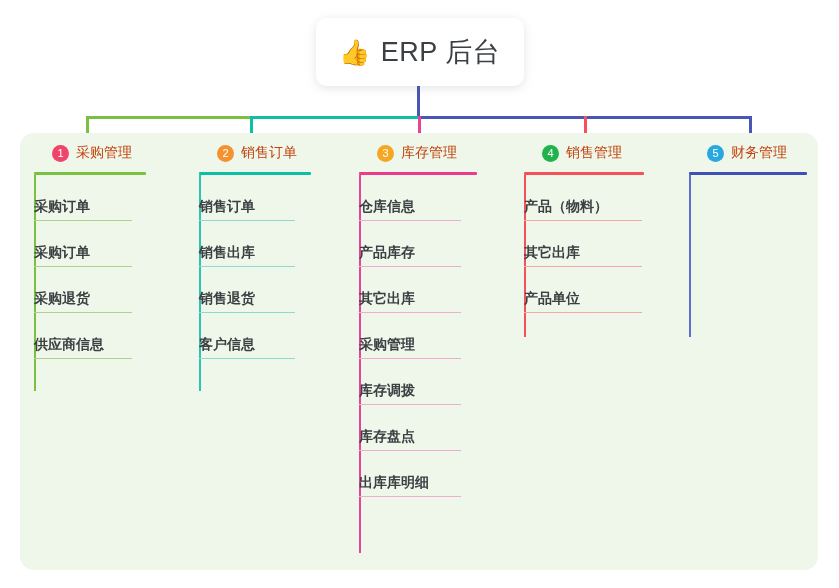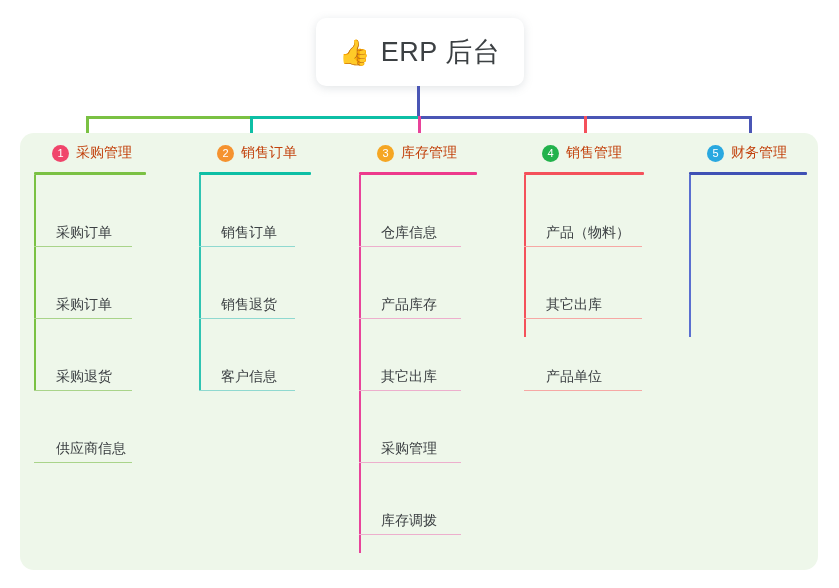--- a/index.html
+++ b/index.html
@@ -105,25 +105,25 @@
     margin-top: 0;
   }
   .trunk {
     position: absolute;
     left: 0;
     top: 0;
     width: 2px;
   }
   .item {
     position: relative;
-    height: 72px;
+    height: 46px;
     box-sizing: border-box;
-    padding-left: 22px;
     display: flex;
     align-items: flex-end;
+    font-weight: bold;
   }
   .item-label {
     font-size: 14px;
     color: #3c4043;
     white-space: nowrap;
     padding-bottom: 5px;
   }
   .item-rule {
     position: absolute;
     left: 0;
@@ -192,20 +192,24 @@
           <span class="col-title">销售订单</span>
         </div>
         <div class="header-rule" style="width: 112px; background: rgb(13, 191, 165);"></div>
         <div class="items">
           <div class="trunk" style="background: rgb(47, 196, 178); height: 216px;"></div>
           <div class="item">
             <span class="item-label">销售订单</span>
             <div class="item-rule" style="width: 96px; background: rgb(143, 217, 208);"></div>
           </div>
           <div class="item">
+            <span class="item-label">销售出库</span>
+            <div class="item-rule" style="width: 96px; background: rgb(143, 217, 208);"></div>
+          </div>
+          <div class="item">
             <span class="item-label">销售退货</span>
             <div class="item-rule" style="width: 96px; background: rgb(143, 217, 208);"></div>
           </div>
           <div class="item">
             <span class="item-label">客户信息</span>
             <div class="item-rule" style="width: 96px; background: rgb(143, 217, 208);"></div>
           </div>
         </div>
       </div>
       <div class="column" style="left: 359px;">
@@ -229,20 +233,28 @@
             <div class="item-rule" style="width: 102px; background: rgb(237, 175, 205);"></div>
           </div>
           <div class="item">
             <span class="item-label">采购管理</span>
             <div class="item-rule" style="width: 102px; background: rgb(237, 175, 205);"></div>
           </div>
           <div class="item">
             <span class="item-label">库存调拨</span>
             <div class="item-rule" style="width: 102px; background: rgb(237, 175, 205);"></div>
           </div>
+          <div class="item">
+            <span class="item-label">库存盘点</span>
+            <div class="item-rule" style="width: 102px; background: rgb(237, 175, 205);"></div>
+          </div>
+          <div class="item">
+            <span class="item-label">出库库明细</span>
+            <div class="item-rule" style="width: 102px; background: rgb(237, 175, 205);"></div>
+          </div>
         </div>
       </div>
       <div class="column" style="left: 524px;">
         <div class="col-header">
           <span class="badge" style="background: rgb(34, 178, 76);">4</span>
           <span class="col-title">销售管理</span>
         </div>
         <div class="header-rule" style="width: 120px; background: rgb(244, 81, 91);"></div>
         <div class="items">
           <div class="trunk" style="background: rgb(244, 81, 91); height: 162px;"></div>

